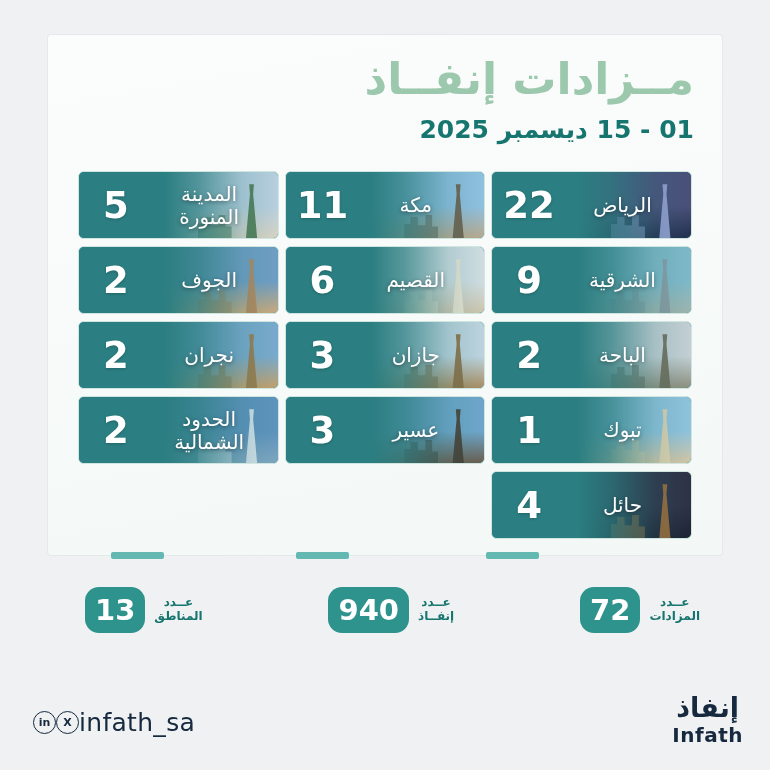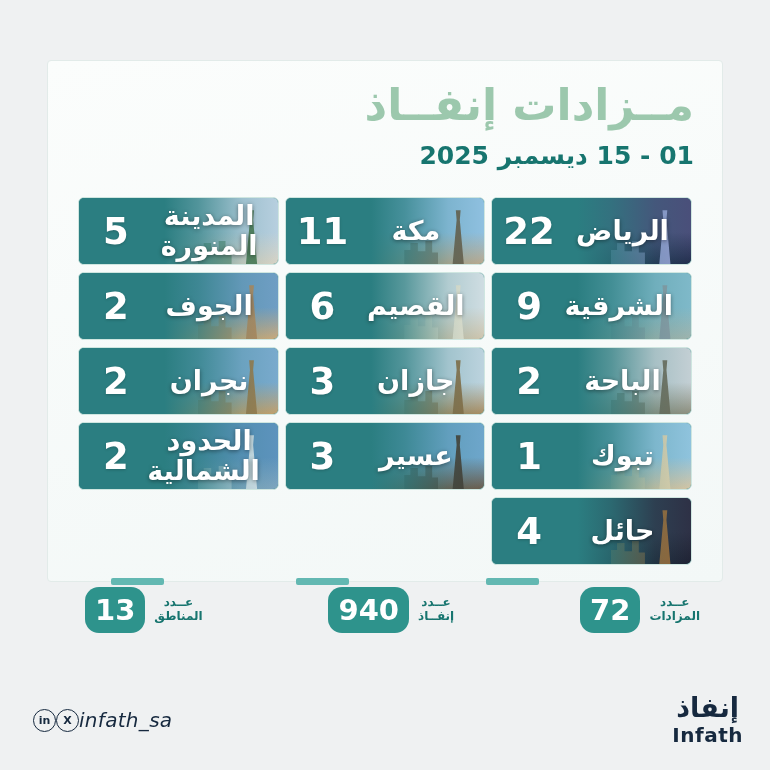--- a/index.html
+++ b/index.html
@@ -8,21 +8,21 @@
     --summary-box-teal:#2e938c; --tick-teal:#63b8b2; --navy:#16293f; --white:#ffffff;
   }
   *{box-sizing:border-box;}
   html,body{margin:0;padding:0;}
   body{
     width:770px;height:770px;position:relative;overflow:hidden;
     background:var(--background);
     font-family:"DejaVu Sans","Liberation Sans",sans-serif;
   }
   .panel{
-    position:absolute;left:47px;top:60px;width:676px;height:522px;
+    position:absolute;left:47px;top:34px;width:676px;height:522px;
     background:linear-gradient(170deg,#fbfdfc 0%,#f3f8f7 100%);
     border:1px solid var(--panel-border);border-radius:4px;
   }
   .panel-header{direction:rtl;text-align:right;padding:16px 28px 0 28px;}
   .title{
     margin:0;font-size:44px;line-height:1.25;font-weight:bold;
     color:var(--title-green);letter-spacing:0;
   }
   .date-range{
     margin-top:8px;font-size:25px;line-height:1.25;font-weight:bold;color:var(--teal-text);
@@ -54,21 +54,21 @@
     position:absolute;inset:0;
     background:linear-gradient(90deg,var(--card-teal) 0%,var(--card-teal) 43%,rgba(43,126,129,.72) 60%,rgba(43,126,129,.18) 82%,rgba(43,126,129,0) 100%);
   }
   .count{
     position:absolute;left:0;top:50%;transform:translateY(-50%);
     width:37%;text-align:center;color:var(--white);
     font-size:37px;font-weight:bold;text-shadow:0 1px 3px rgba(0,0,0,.2);
   }
   .rname{
     position:absolute;left:40%;right:9%;top:50%;transform:translateY(-50%);
-    text-align:center;color:var(--white);font-size:27px;font-weight:bold;
+    text-align:center;color:var(--white);font-size:20px;font-weight:normal;
     line-height:1.12;direction:rtl;text-shadow:0 1px 4px rgba(0,0,0,.45);
   }
   .tick{position:absolute;bottom:-4px;height:7px;width:53px;border-radius:2px;background:var(--tick-teal);}
   .tick.t1{left:438px;} .tick.t2{left:248px;} .tick.t3{left:63px;}
   .summary{
     position:absolute;top:584px;left:85px;width:615px;height:52px;
     display:flex;direction:rtl;justify-content:space-between;align-items:center;
   }
   .sum-item{display:flex;align-items:center;gap:9px;direction:rtl;}
   .sum-label{
@@ -82,21 +82,21 @@
     display:flex;align-items:center;justify-content:center;
   }
   .social{
     position:absolute;left:33px;top:708px;display:flex;align-items:center;gap:0;color:var(--navy);
   }
   .s-ic{
     width:23px;height:23px;border:1.6px solid var(--navy);border-radius:50%;
     display:flex;align-items:center;justify-content:center;
     font-size:11px;font-weight:bold;color:var(--navy);
   }
-  .handle{font-size:20px;color:var(--navy);letter-spacing:.3px;font-style:italic;}
+  .handle{font-size:25px;color:var(--navy);letter-spacing:.3px;}
   .logo{position:absolute;right:27px;top:694px;text-align:center;color:var(--navy);direction:rtl;}
   .logo-ar{font-size:27px;font-weight:bold;line-height:1.05;}
   .logo-en{font-size:20px;font-weight:600;letter-spacing:.5px;margin-top:1px;}
 </style>
 </head>
 <body>
 
 <div class="panel">
   <div class="panel-header">
     <h1 class="title">مــزادات إنفــاذ</h1>

